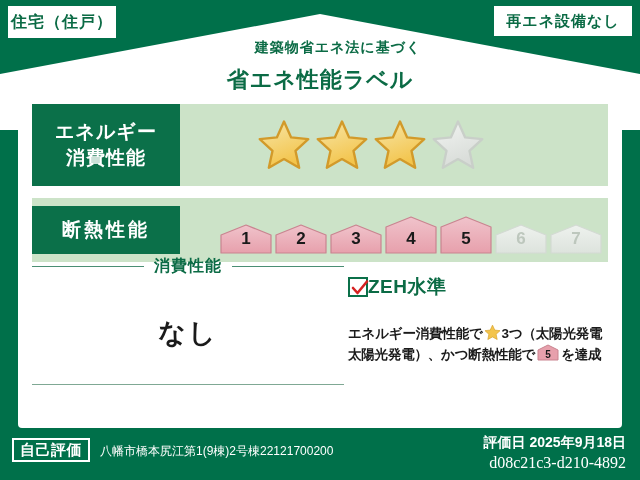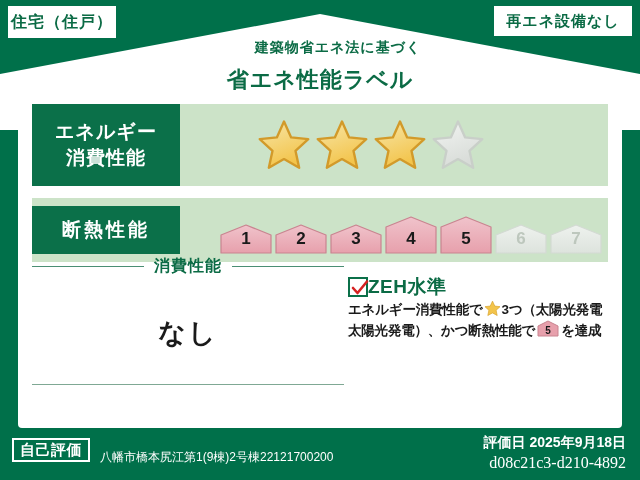--- a/index.html
+++ b/index.html
@@ -235,21 +235,21 @@
     background: #fff;
   }
   .checkbox svg { position: absolute; left: 1px; top: 0px; }
   .zeh-title {
     font-size: 19px;
     font-weight: bold;
     color: #0b6b45;
     letter-spacing: 0.5px;
   }
   .zeh-desc {
-    margin-top: 0;
+    margin-top: 24px;
     font-size: 13.5px;
     line-height: 20px;
     color: #1a1a1a;
     font-weight: bold;
     letter-spacing: -0.2px;
   }
   .inline-star { vertical-align: -3px; margin: 0 1px; }
   .inline-chip {
     display: inline-block;
     vertical-align: -2px;
@@ -283,21 +283,20 @@
     box-sizing: border-box;
     letter-spacing: 0.5px;
   }
   .address {
     position: absolute;
     left: 100px;
     top: 15px;
     font-size: 12px;
     color: #ffffff;
     letter-spacing: 0px;
-    margin-top: 6px;
   }
   .eval-date {
     position: absolute;
     right: 14px;
     top: 6px;
     text-align: right;
     font-size: 14px;
     font-weight: bold;
     color: #ffffff;
   }

